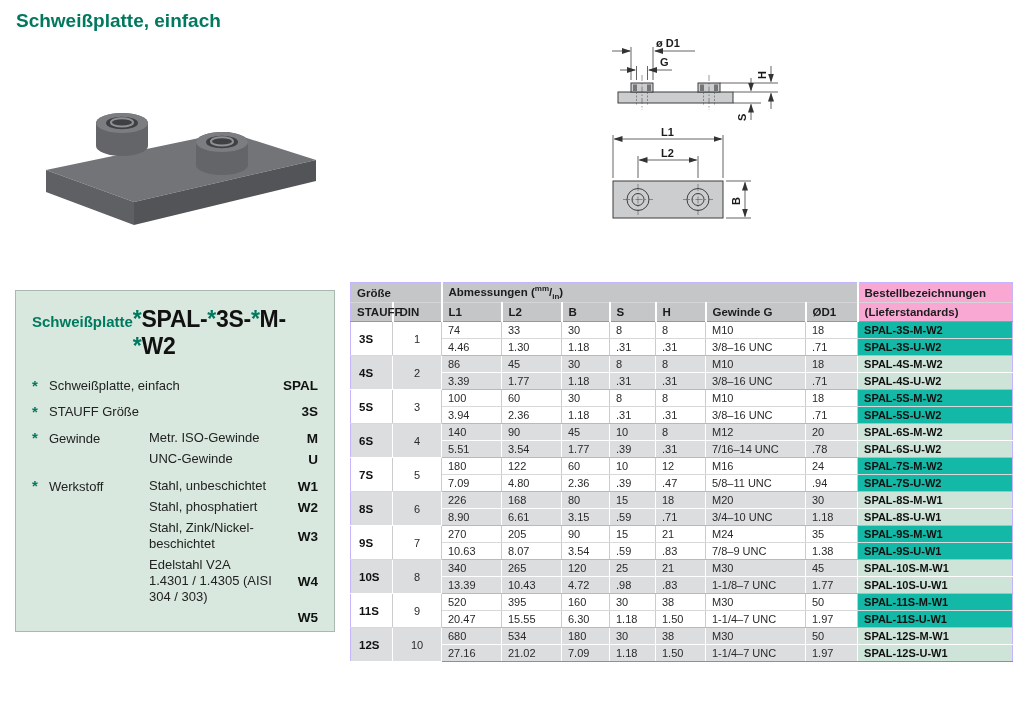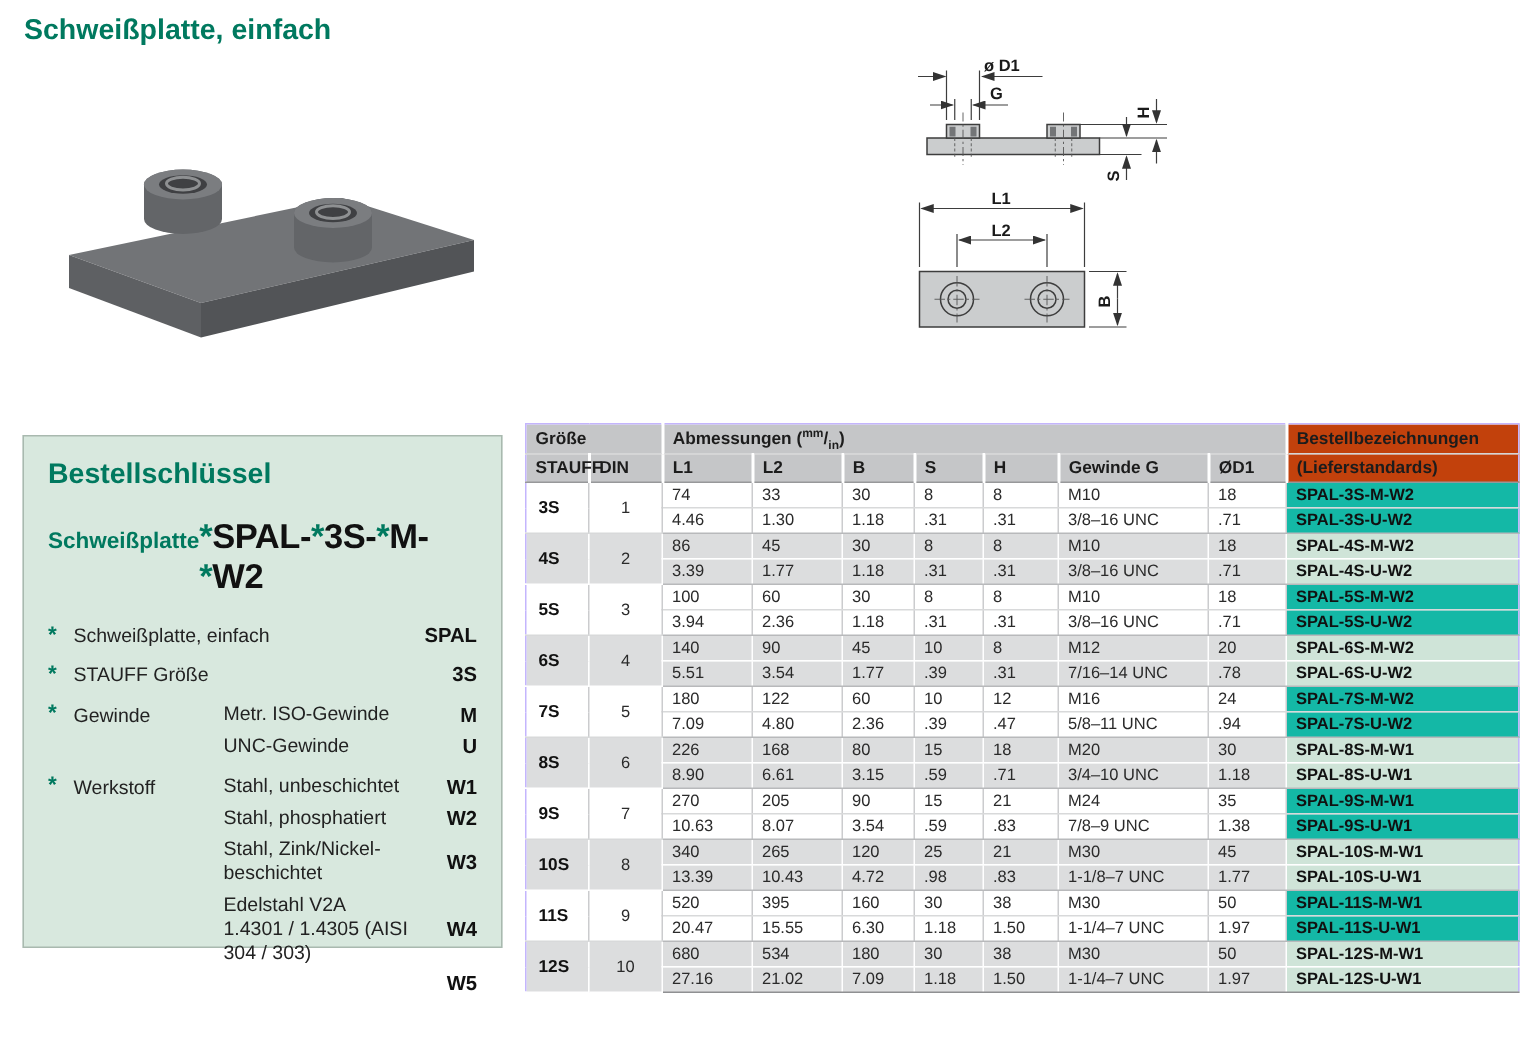--- a/index.html
+++ b/index.html
@@ -30,21 +30,21 @@
   .okcode  { grid-column:4; font-weight:bold; font-size:13.5px; color:#111; text-align:right; }
 
   
   .dim-table { position:absolute; left:350px; top:282px; width:662px;
     border-collapse:collapse; table-layout:fixed; font-size:11px; border:1px solid #c4b5fd; }
   .dim-table th { background:#c5c6c8; font-weight:bold; text-align:left; font-size:11.5px;
     padding:1px 6px; height:19px; border-right:2px solid #fff; vertical-align:middle; }
   .dim-table thead tr:first-child th { border-bottom:1px solid #d5d6d7; }
   .dim-table thead tr:last-child th { border-bottom:1px solid #97989a; }
   .dim-table th.order, .dim-table td.order { border-right:none; }
-  .dim-table th.order { background:#c2410c;margin-top:16px; }
+  .dim-table th.order { background:#f9a8d4;margin-top:16px; }
   .dim-table sup, .dim-table sub { font-size:8px; }
   .dim-table td { padding:0 6px; height:17px; vertical-align:middle; color:#2a2a2a; }
   tr.gw td { background:#fff;      border-right:1px solid #cbccce; }
   tr.gg td { background:#dcddde;   border-right:1px solid #fff; }
   td.order { font-weight:bold; color:#111; }
   tr.gw td.order { background:#14b8a6; }
   tr.gg td.order { background:#cfe4d8; }
   tr.sub1.gw td { border-bottom:1px solid #d8d9da; }
   tr.sub1.gg td { border-bottom:1px solid #fff; }
   tr.sub2 td { border-bottom:1px solid #b8b9bb; }
@@ -161,21 +161,20 @@
         <line x1="128" y1="92" x2="153" y2="92"></line>
       <line x1="147" y1="73" x2="147" y2="56.5" marker-end="url(#arB)"></line>
       <line x1="147" y1="73" x2="147" y2="90.5" marker-end="url(#arB)"></line>
     </g>
     <text x="63" y="10">L1</text>
     <text x="63" y="31">L2</text>
     <text transform="translate(142,79) rotate(-90)">B</text>
   </svg>
 
   <section class="order-key">
-    <div class="ok-heading">Bestellschlüssel</div>
     <div class="ok-product">
       <span class="ok-product-label">Schweißplatte</span>
       <span class="ok-code" id="order-code"><span class="star">*</span><span>SPAL-</span><span class="star">*</span><span>3S-</span><span class="star">*</span><span>M-</span><span class="star">*</span><span>W2</span></span>
     </div>
     <div id="ok-rows">
         <div class="okgroup">
           <div class="okrow">
             <span class="okstar">*</span>
             <span class="oklabel" style="grid-column: 2 / 4;">Schweißplatte, einfach</span>
             <span class="okcode">SPAL</span>

